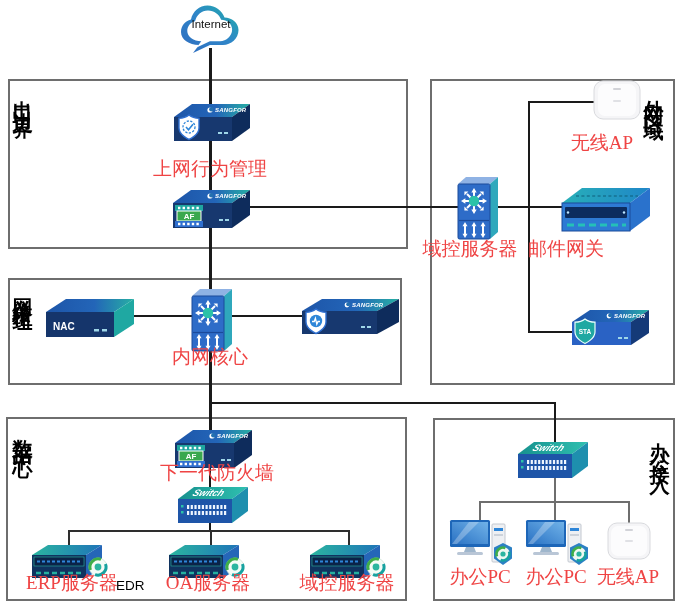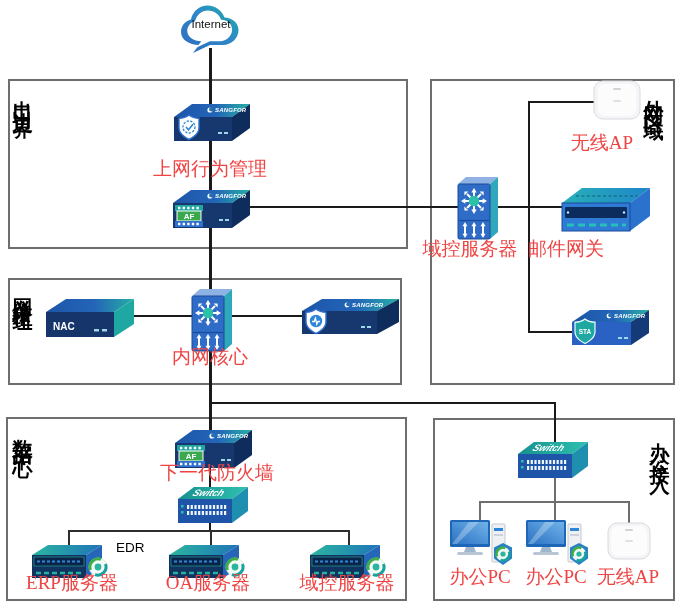--- a/index.html
+++ b/index.html
@@ -304,21 +304,21 @@
     <rect x="4" y="15" width="50" height="9" fill="#0a2348" stroke="#2bb5a0" stroke-width="0.6"></rect>
     <line x1="7" y1="19.5" x2="51" y2="19.5" stroke="#2e86d8" stroke-width="2" stroke-dasharray="3 2"></line>
     <line x1="6" y1="31" x2="54" y2="31" stroke="#25b0a0" stroke-width="2.5" stroke-dasharray="5 3"></line>
     <g transform="translate(68,25)">
       <circle r="9" fill="#f4fbf6" stroke="#cfe3d8" stroke-width="0.8"></circle>
       <path d="M-7.5,3 A8.2,8.2 0 0 1 3,-7.6" fill="none" stroke="#3fae49" stroke-width="3"></path>
       <path d="M7.5,-3 A8.2,8.2 0 0 1 -3,7.6" fill="none" stroke="#17a2a0" stroke-width="3"></path>
       <circle r="3.4" fill="#2bb5a0"></circle>
     </g>
   </svg>
-  <div class="edr" style="left:116px;top:540px">EDR</div>
+  <div class="edr" style="left:116px;top:578px">EDR</div>
   <div class="lbl" style="left:72px;top:572px">ERP服务器</div>
 
   <svg class="dev" style="left:167px;top:542px" width="84" height="38" viewBox="0 0 84 38">
     <polygon points="2,13 18,3 72,3 56,13" fill="url(#gSrvTop)"></polygon>
     <polygon points="56,13 72,3 72,26 56,36" fill="#2566b8"></polygon>
     <rect x="2" y="13" width="54" height="23" fill="#10335f"></rect>
     <rect x="4" y="15" width="50" height="9" fill="#0a2348" stroke="#2bb5a0" stroke-width="0.6"></rect>
     <line x1="7" y1="19.5" x2="51" y2="19.5" stroke="#2e86d8" stroke-width="2" stroke-dasharray="3 2"></line>
     <line x1="6" y1="31" x2="54" y2="31" stroke="#25b0a0" stroke-width="2.5" stroke-dasharray="5 3"></line>
     <g transform="translate(68,25)">

